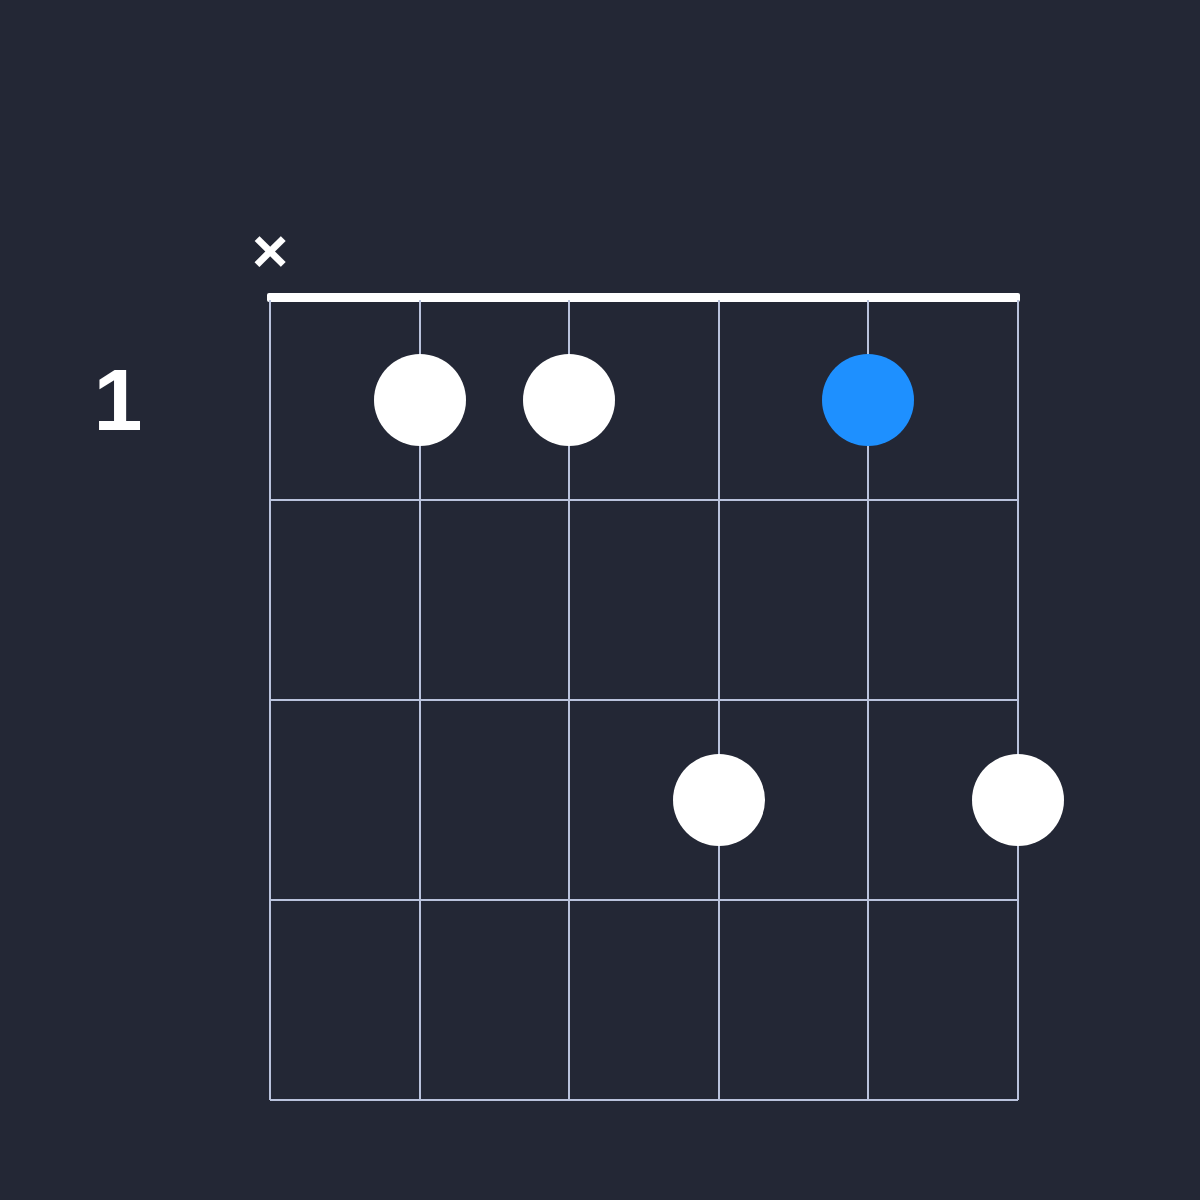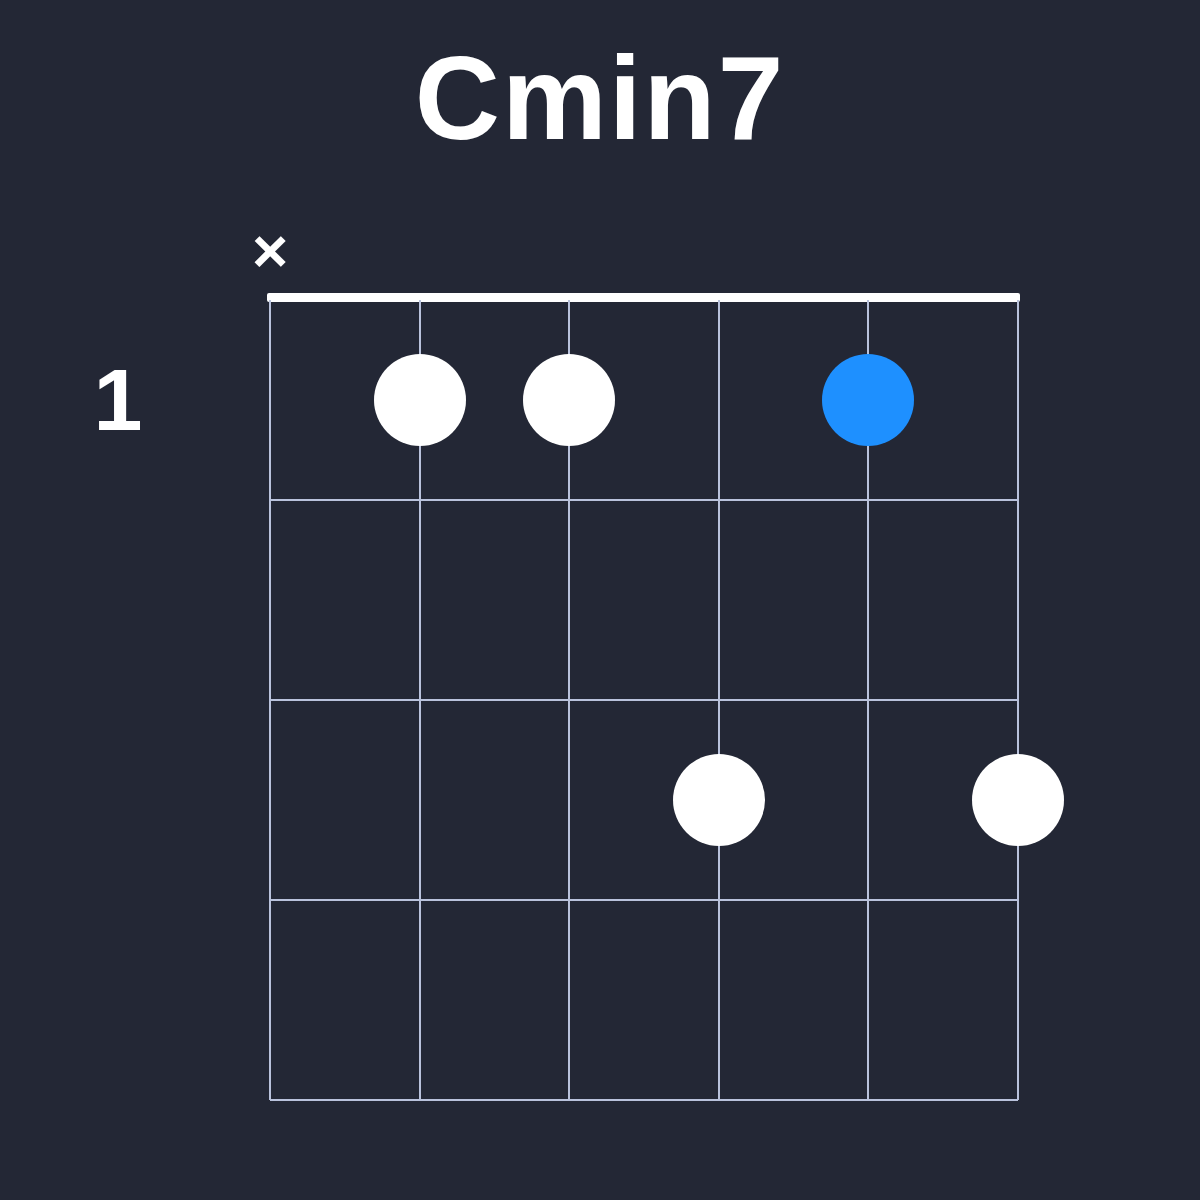--- a/index.html
+++ b/index.html
@@ -68,21 +68,20 @@
   }
   .dot {
     position: absolute;
     border-radius: 50%;
   }
 </style>
 </head>
 <body style="background: rgb(35, 39, 53);">
 
 <div class="page">
-  <h1 class="title">Cmin7</h1>
   <div class="muted-marker">×</div>
   <div class="fret-number">1</div>
   <div class="nut"></div>
   <div id="grid">
       <div class="gridline" style="left: 269px; top: 300px; width: 2px; height: 800px; background: rgb(185, 194, 220);"></div>
       <div class="gridline" style="left: 418.6px; top: 300px; width: 2px; height: 800px; background: rgb(185, 194, 220);"></div>
       <div class="gridline" style="left: 568.2px; top: 300px; width: 2px; height: 800px; background: rgb(185, 194, 220);"></div>
       <div class="gridline" style="left: 717.8px; top: 300px; width: 2px; height: 800px; background: rgb(185, 194, 220);"></div>
       <div class="gridline" style="left: 867.4px; top: 300px; width: 2px; height: 800px; background: rgb(185, 194, 220);"></div>
       <div class="gridline" style="left: 1017px; top: 300px; width: 2px; height: 800px; background: rgb(185, 194, 220);"></div>

